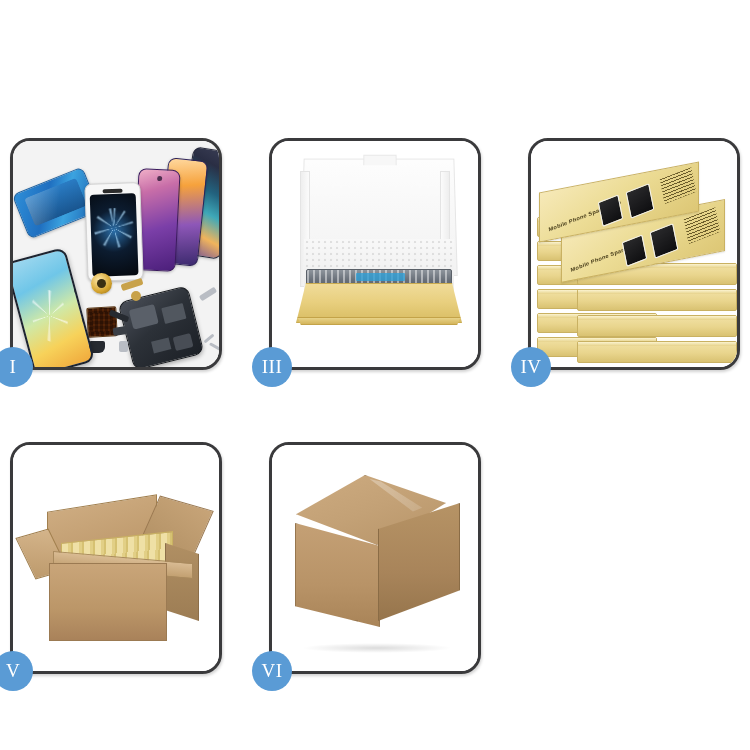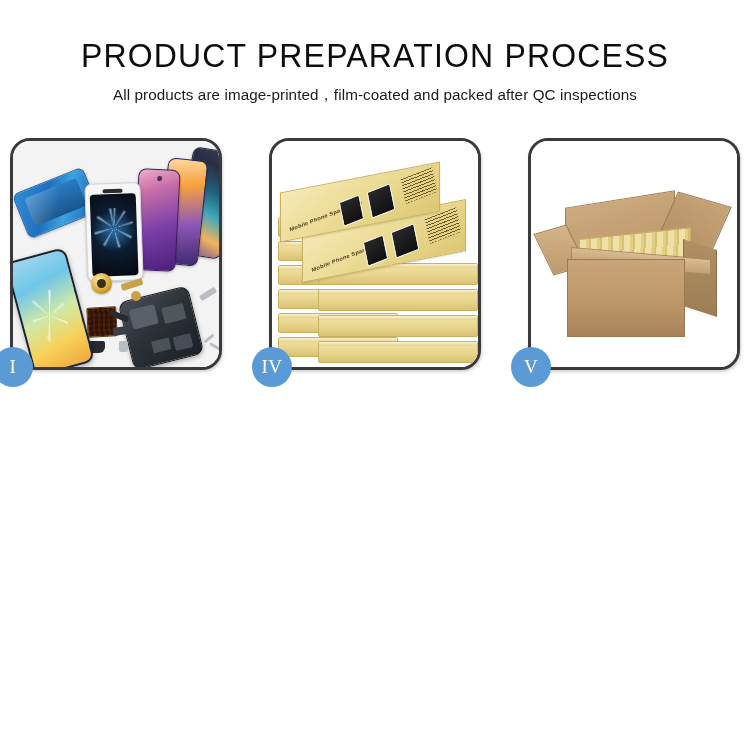--- a/index.html
+++ b/index.html
@@ -455,24 +455,20 @@
   .s-shadow{
     position:absolute; left:30px; bottom:18px; width:150px; height:10px;
     background:radial-gradient(ellipse at 50% 50%, rgba(0,0,0,.14), rgba(0,0,0,0) 70%);
   }
 </style>
 </head>
 <body>
 
 <div id="page">
 
-  <div class="header">
-    <div class="title">PRODUCT PREPARATION PROCESS</div>
-    <div class="subtitle">All products are image-printed，film-coated and packed after QC inspections</div>
-  </div>
 
   <div class="grid">
 
     <div class="panel">
       <div class="panel-inner p1">
         <div class="stage p1scene">
           <div class="ph ph-blue"></div>
           <div class="ph ph-wide"></div>
           <div class="ph ph-orange"></div>
           <div class="ph ph-purple"></div>
@@ -496,20 +492,34 @@
           <div class="prt silver" style="left:186px;top:150px;width:18px;height:6px;transform:rotate(-32deg);"></div>
           <div class="prt silver" style="left:190px;top:196px;width:12px;height:3px;transform:rotate(-40deg);"></div>
           <div class="prt silver" style="left:196px;top:204px;width:12px;height:3px;transform:rotate(30deg);"></div>
           <div class="ph ph-big"></div>
         </div>
       </div>
       <div class="badge">I</div>
     </div>
 
 
+    <div class="panel">
+      <div class="panel-inner p3">
+        <div class="stage">
+          <div class="m-lidback"></div>
+          <div class="m-sideL"></div>
+          <div class="m-sideR"></div>
+          <div class="m-innerfoam"></div>
+          <div class="m-content"></div>
+          <div class="m-tray"></div>
+          <div class="m-frontwall"></div>
+        </div>
+      </div>
+      <div class="badge">III</div>
+    </div>
 
     <div class="panel">
       <div class="panel-inner p4">
         <div class="stage stack">
 
           <div class="ybox yb-l" style="top:196px;">
               <div class="yb-edge"></div>
             </div>
           <div class="ybox yb-l" style="top:172px;">
               <div class="yb-edge"></div>
@@ -569,15 +579,30 @@
           <div class="c-fill"></div>
           <div class="c-flapleft"></div>
           <div class="c-side"></div>
           <div class="c-flapfront"></div>
           <div class="c-body"></div>
         </div>
       </div>
       <div class="badge">V</div>
     </div>
 
+    <div class="panel">
+      <div class="panel-inner p6">
+        <div class="stage">
+          <div class="s-top"></div>
+          <div class="s-tape"></div>
+          <div class="s-front">
+            <div class="s-seam"></div>
+
+          </div>
+          <div class="s-side"></div>
+          <div class="s-shadow"></div>
+        </div>
+      </div>
+      <div class="badge">VI</div>
+    </div>
 
   </div>
 </div>
 
 </body></html>

